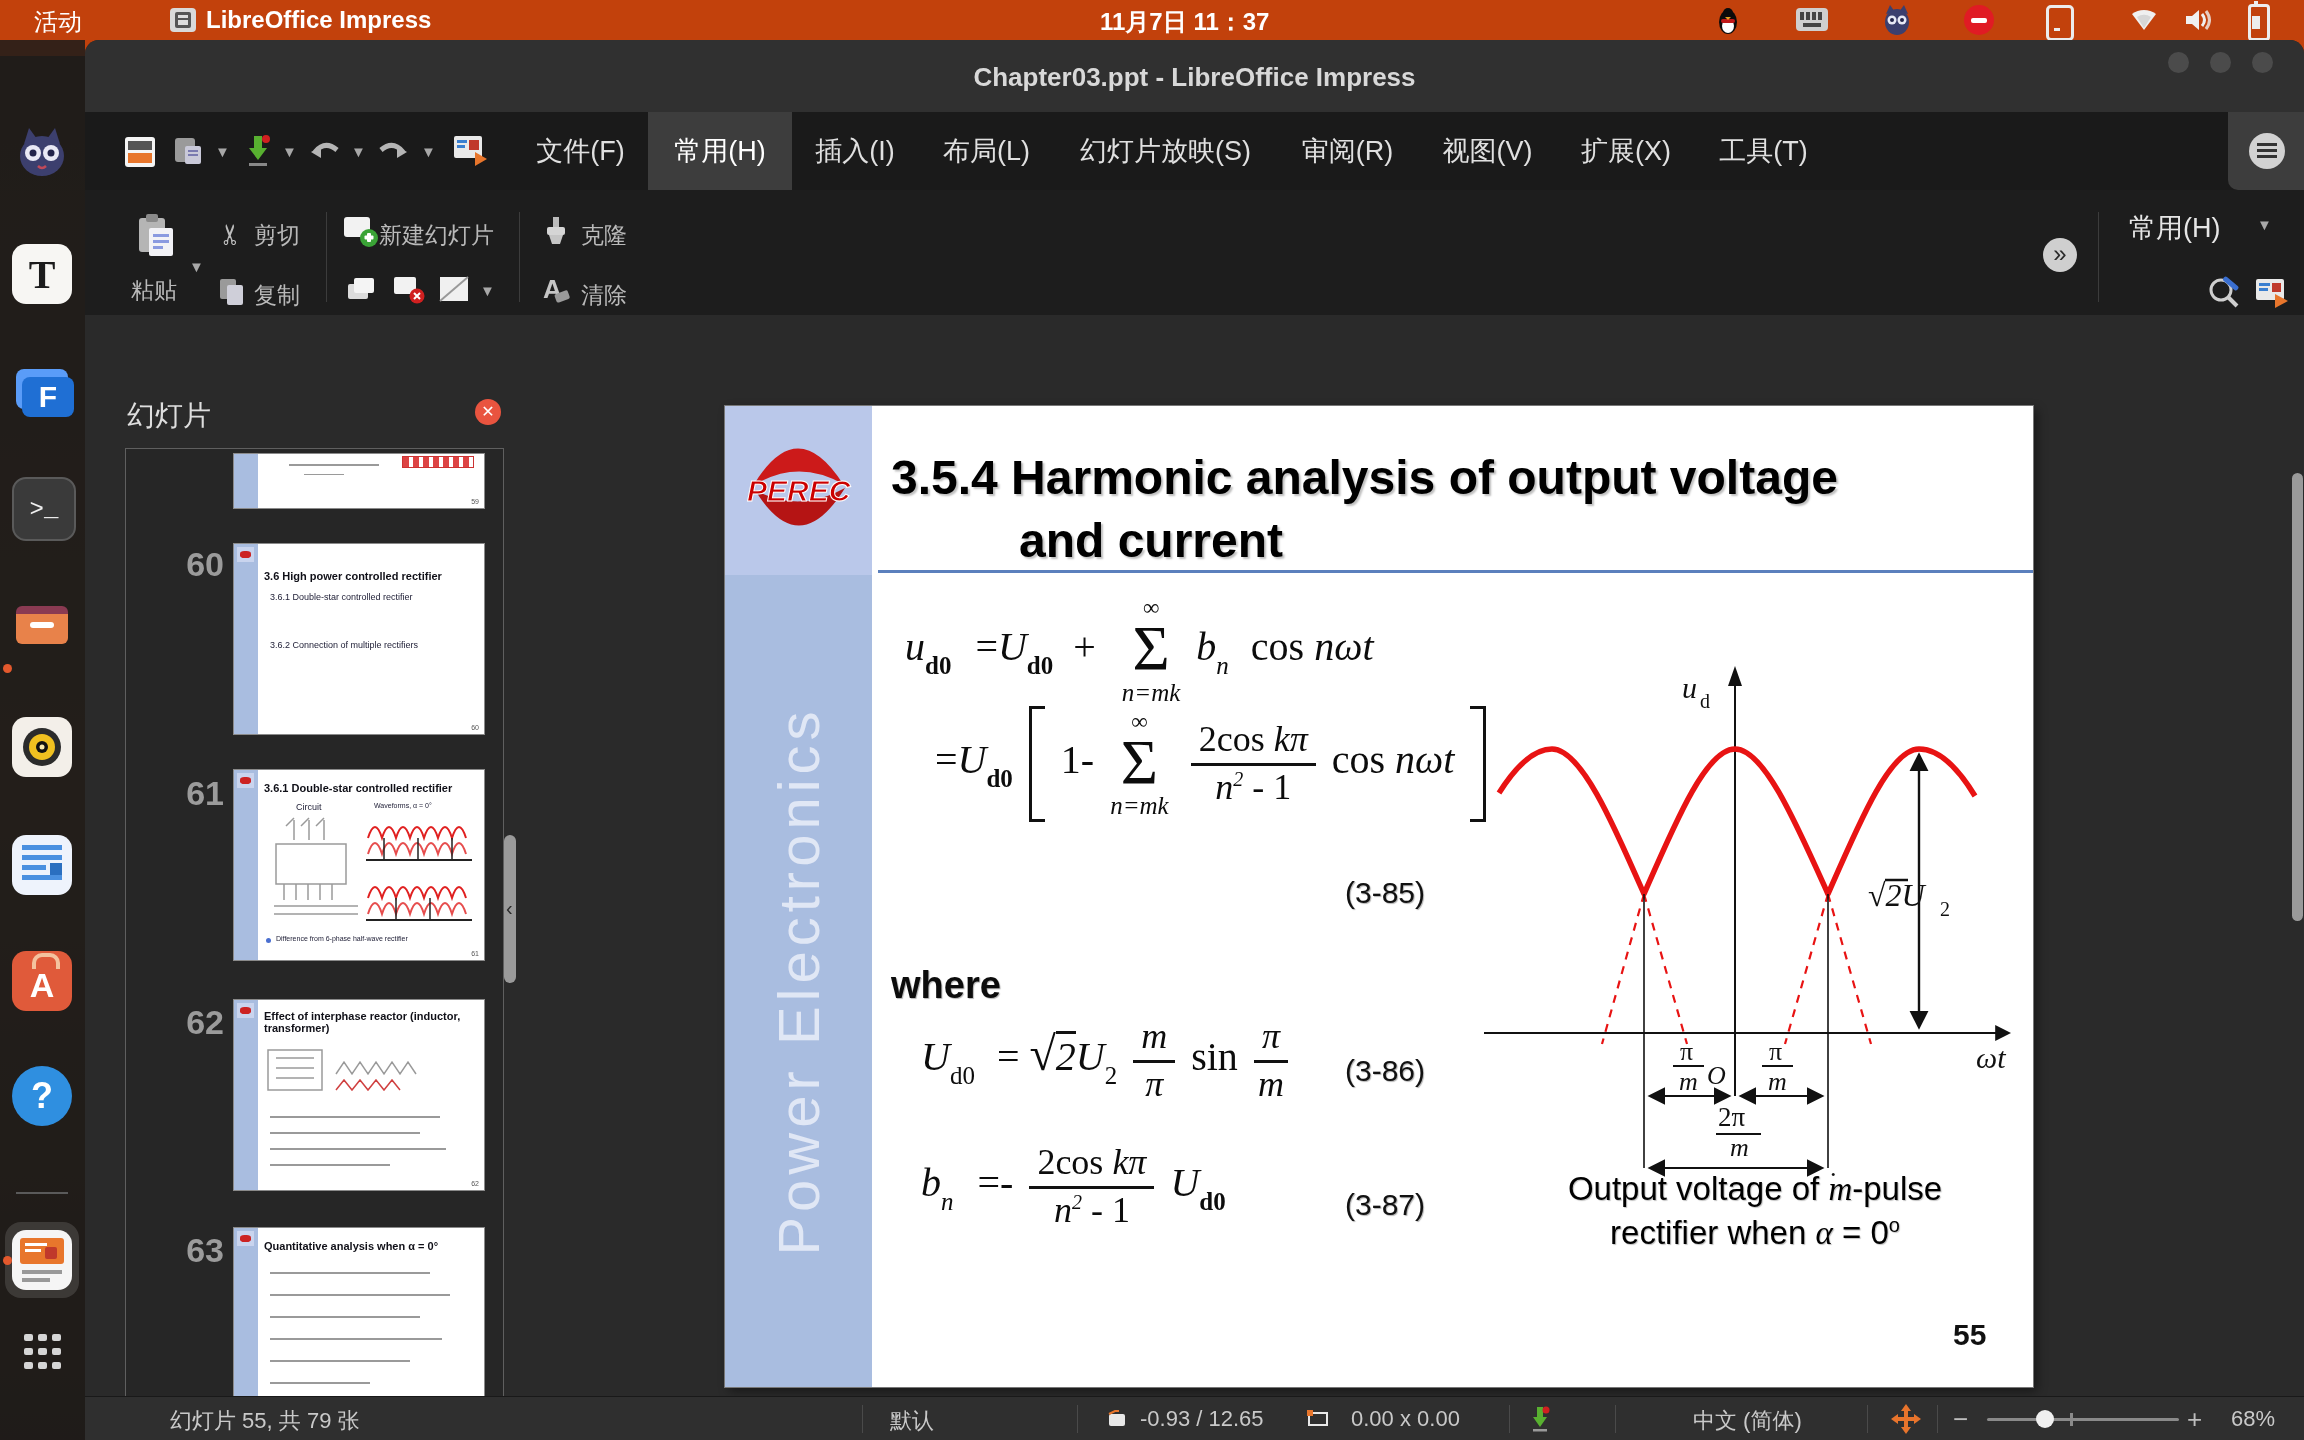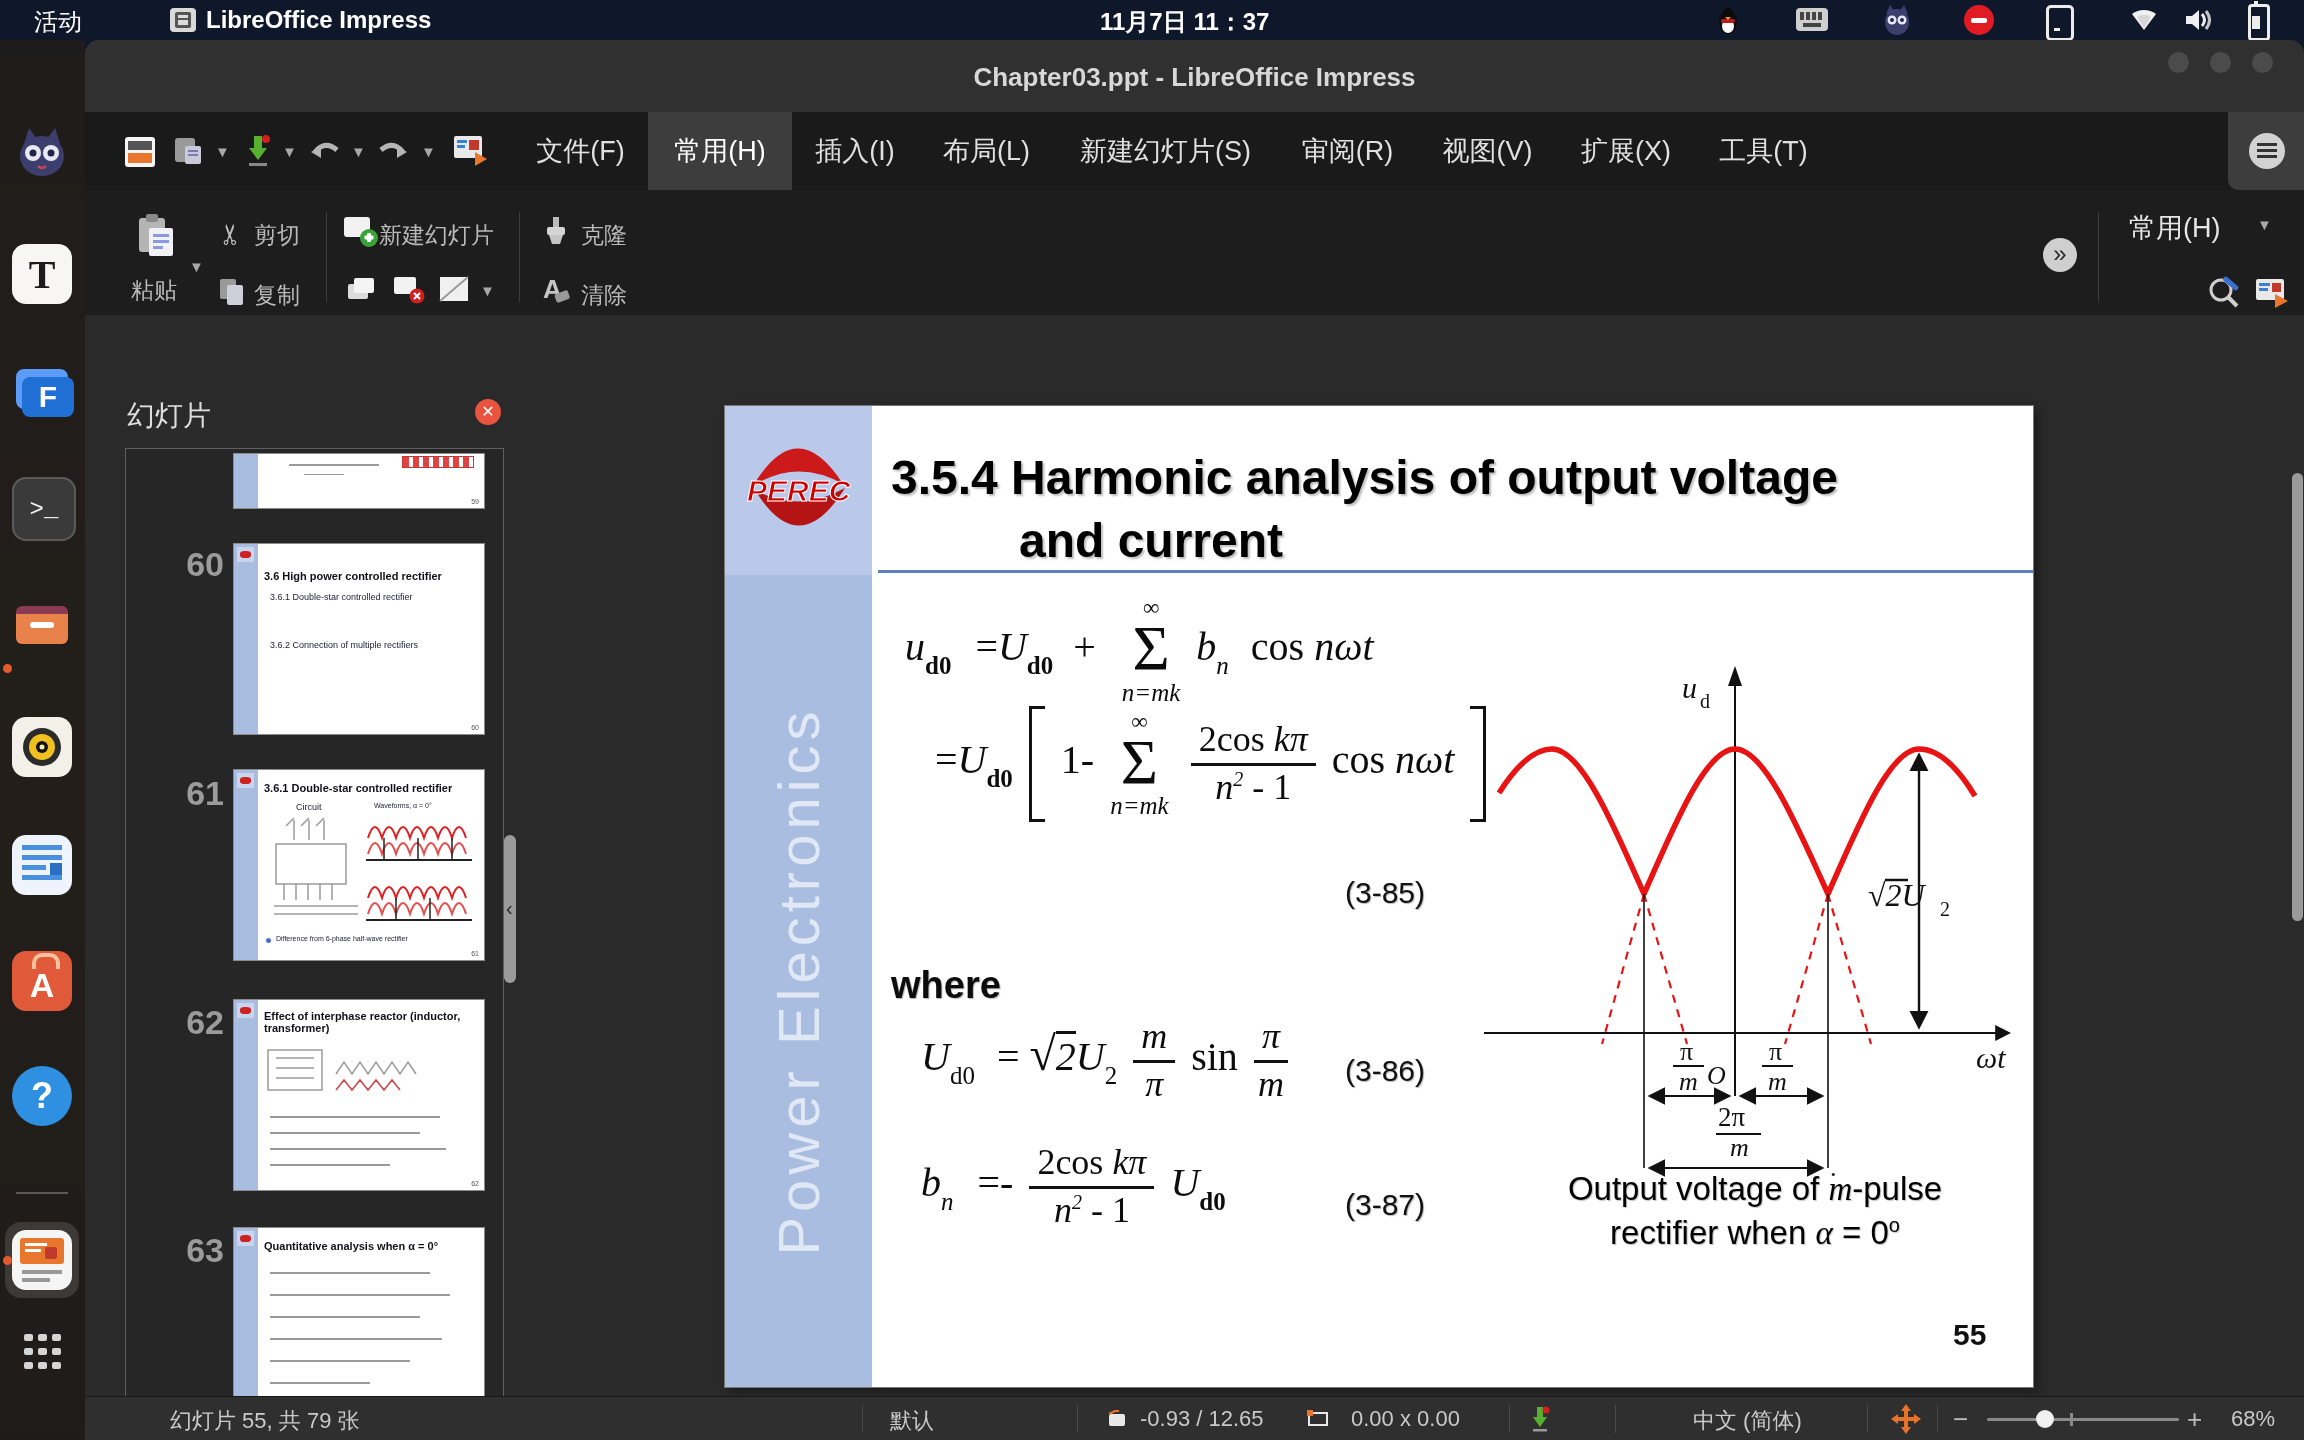--- a/index.html
+++ b/index.html
@@ -1,20 +1,20 @@
 <!DOCTYPE html>
 <html><head>
 <meta charset="utf-8">
 <style>
   html,body{margin:0;padding:0;width:2304px;height:1440px;overflow:hidden;
     background:linear-gradient(180deg,#221c16,#3a2d1c 55%,#1d1712);
     font-family:"Liberation Sans","DejaVu Sans",sans-serif;}
   .abs{position:absolute;}
   
-  #topbar{position:absolute;left:0;top:0;width:2304px;height:56px;background:#0f172a;color:#f2f2f2;}
+  #topbar{position:absolute;left:0;top:0;width:2304px;height:56px;background:#c2410c;color:#f2f2f2;}
   #topbar .txt{position:absolute;top:6px;font-size:24px;color:#fff;}
   
   #window{position:absolute;left:85px;top:40px;width:2219px;height:1204px;background:#282828;border-radius:14px 14px 0 0;}
   #titlebar{position:absolute;left:0;top:0;width:100%;height:72px;background:#303030;border-radius:14px 14px 0 0;border-bottom:1px solid #1f1f1f;}
   #titlebar .title{position:absolute;left:0;right:0;top:22px;text-align:center;font-size:26px;font-weight:bold;color:#d8d8d8;}
   .winbtn{position:absolute;top:12px;width:21px;height:21px;border-radius:50%;background:#4b4b4b;}
   #tabrow{position:absolute;left:0;top:72px;width:100%;height:78px;background:#1a1a1a;}
   .tab{position:absolute;top:0;height:78px;display:flex;align-items:center;justify-content:center;color:#e0e0e0;font-size:27px;}
   .tab.active{background:#3d3d3d;color:#fff;}
   #toolbar{position:absolute;left:0;top:150px;width:100%;height:125px;background:#1d1d1d;border-bottom:2px solid #0e0e0e;}
@@ -278,21 +278,21 @@
     <div class="tab active" style="left:563px;width:144px;">
         <span>常用(H)</span>
       </div>
     <div class="tab" style="left:725px;width:90px;">
         <span>插入(I)</span>
       </div>
     <div class="tab" style="left:856px;width:91px;">
         <span>布局(L)</span>
       </div>
     <div class="tab" style="left:989px;width:183px;">
-        <span>新建幻灯片(S)</span>
+        <span>幻灯片放映(S)</span>
       </div>
     <div class="tab" style="left:1214px;width:97px;">
         <span>审阅(R)</span>
       </div>
     <div class="tab" style="left:1354px;width:97px;">
         <span>视图(V)</span>
       </div>
     <div class="tab" style="left:1491px;width:100px;">
         <span>扩展(X)</span>
       </div>

